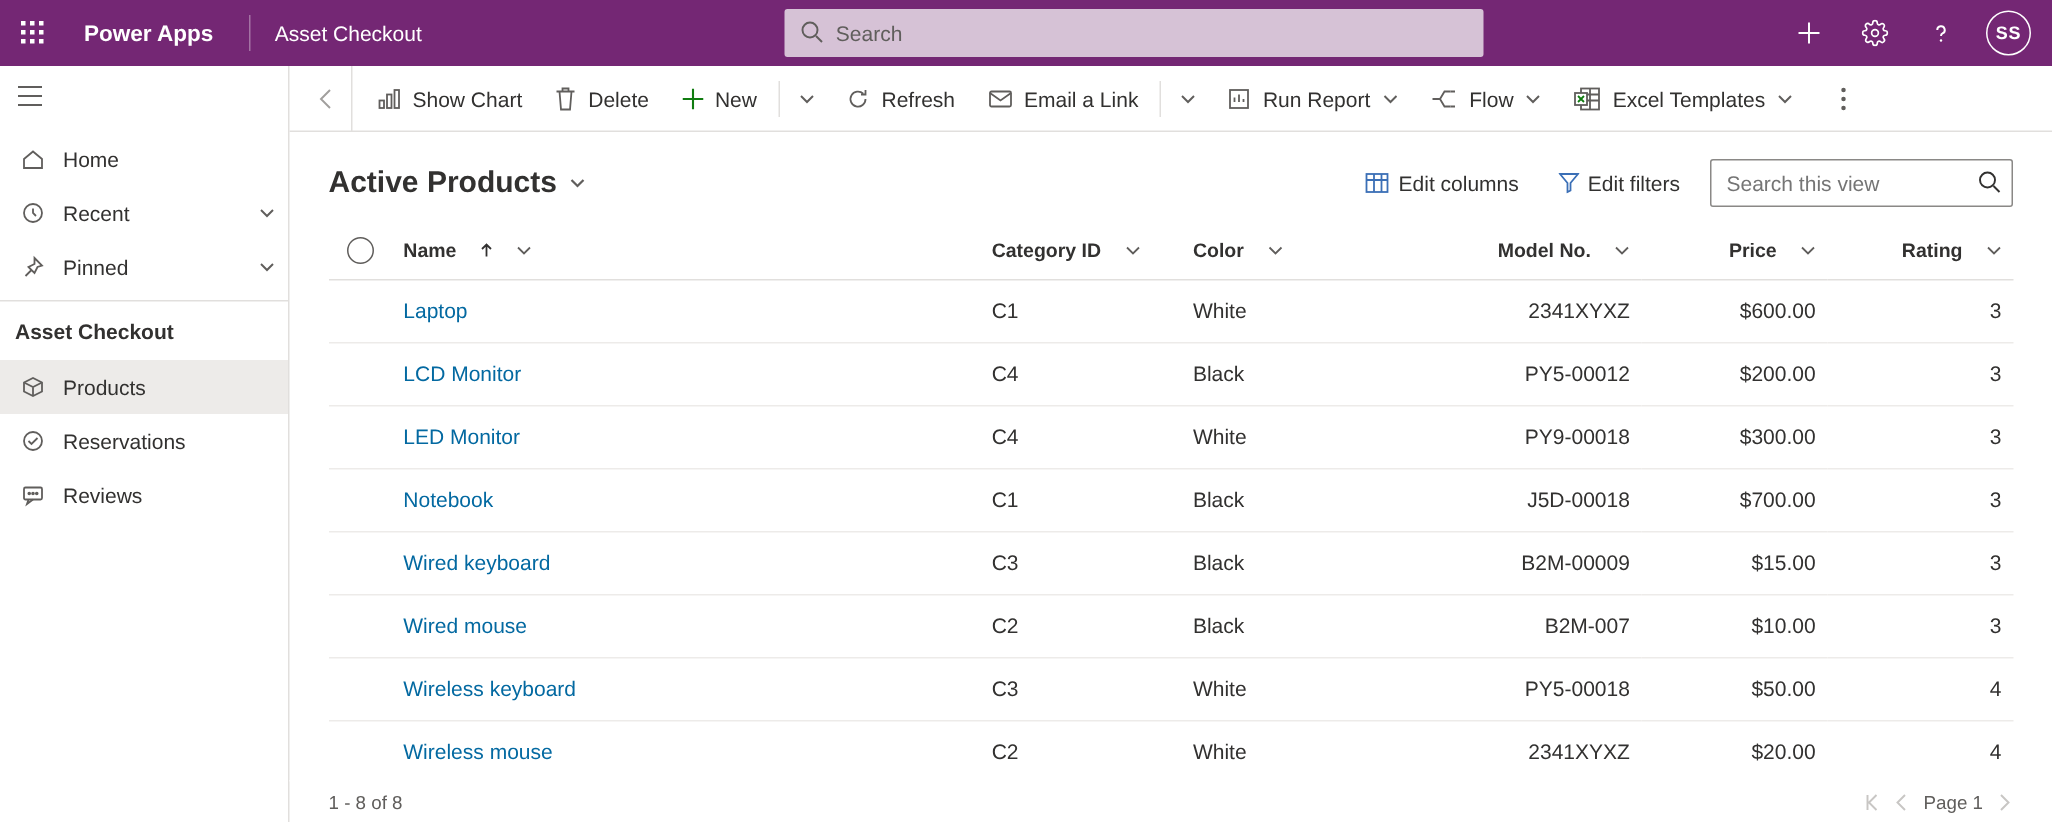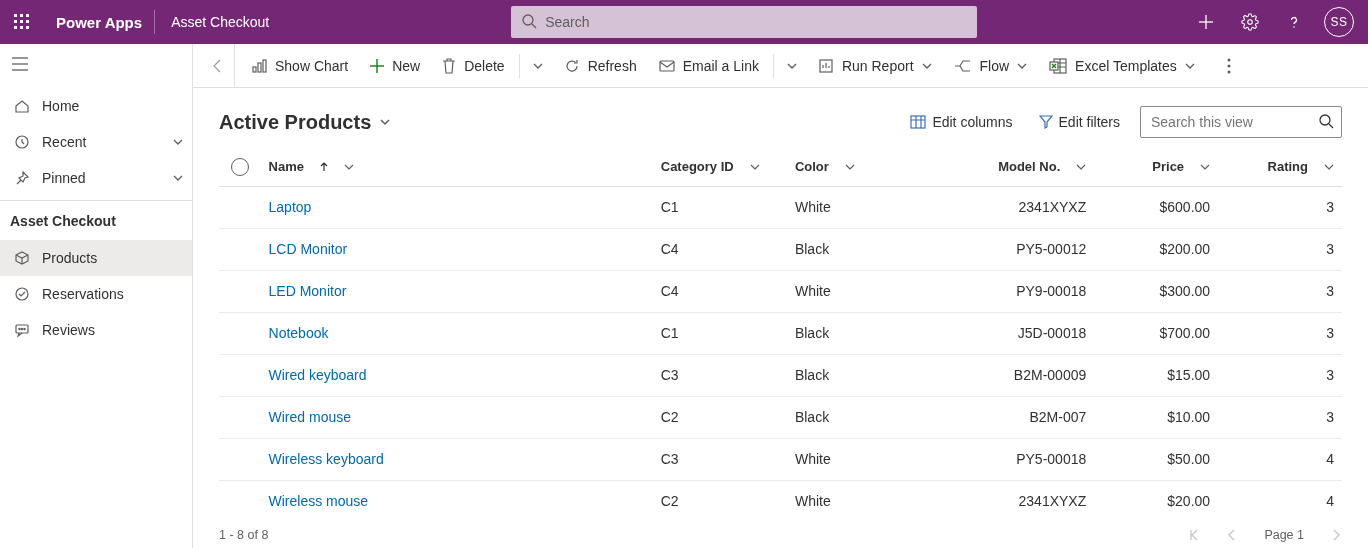--- a/index.html
+++ b/index.html
@@ -9,35 +9,35 @@
   .topbar {
     height: 44px;
     background: #742774;
     display: flex;
     align-items: center;
     color: #fff;
     padding: 0 8px 0 0;
     gap: 12px;
   }
   .topbar .waffle { width: 44px; height: 44px; display:flex; align-items:center; justify-content:center; cursor:pointer; }
-  .topbar .brand { font-weight: 600; font-size: 15px; padding-right: 12px; border-right: 1px solid rgba(255,255,255,0.35); height: 24px; display:flex; align-items:center;}
+  .topbar .brand { font-weight: 600; font-size: 15px; padding-right: 24px; border-right: 1px solid rgba(255,255,255,0.35); height: 24px; display:flex; align-items:center;}
   .topbar .appname { font-size: 14px; padding-left: 4px; }
   .topbar .searchwrap { flex: 0 0 466px; margin-left: auto; margin-right: auto; position: relative; }
   .topbar .search {
     width: 100%; height: 32px; border: none; border-radius: 2px;
     background: #d6c2d6; padding-left: 34px; font-size: 14px; color: #333;
   }
   .topbar .search::placeholder { color: #605e5c; }
   .topbar .searchicon { position:absolute; left:10px; top:7px; color:#605e5c; }
   .topbar .right { margin-left: auto; display:flex; align-items:center; gap: 4px; }
   .topbar .iconbtn { width: 40px; height: 44px; display:flex; align-items:center; justify-content:center; cursor:pointer; color:#fff; }
   .topbar .avatar {
     width: 30px; height: 30px; border-radius: 50%; border:1px solid #fff;
     display:flex; align-items:center; justify-content:center;
-    font-size: 12px; letter-spacing: 0.5px; margin: 0 6px;
+    font-size: 12px; letter-spacing: 0.5px; margin: 0 6px; font-weight: bold;
   }
 
   
   .shell { display:flex; height: calc(548px - 44px); }
 
   
   .leftnav {
     width: 193px; border-right: 1px solid #e1dfdd;
     display:flex; flex-direction:column;
   }
@@ -112,21 +112,21 @@
   .selcell { display:flex; align-items:center; justify-content:center; }
   .selcircle {
     width:18px; height:18px; border:1px solid #605e5c; border-radius:50%; cursor:pointer;
   }
 
   
   .gridfoot {
     height: 28px; display:flex; align-items:center; padding: 0 26px;
     font-size:12.5px; color:#605e5c; border-top:1px solid #fff;
   }
-  .gridfoot .pager { margin-left:auto; display:flex; align-items:center; gap:26px; color:#a19f9d;text-align:center;}
+  .gridfoot .pager { margin-left:auto; display:flex; align-items:center; gap:8px; color:#a19f9d;text-align:center;}
   .gridfoot .pager .pg { color:#605e5c; }
 
   
   svg { display:block; }
 </style>
 </head>
 <body>
 
 <div class="topbar">
   <div class="waffle">
@@ -275,35 +275,35 @@
             <rect x="2" y="9" width="3" height="5"></rect>
               <rect x="7" y="5" width="3" height="9"></rect>
               <rect x="12" y="2" width="3" height="12"></rect>
           </svg>
         </span>
         <span>Show Chart</span>
       </div>
 
       <div class="cmdbtn">
         <span class="cmdicon">
+          <svg width="14" height="16" viewBox="0 0 14 16" fill="none" stroke="#605e5c" stroke-width="1.2">
+            <path d="M1 3h12M5 3V1h4v2M3 3l1 12h6l1-12"></path>
+          </svg>
+        </span>
+        <span>Delete</span>
+      </div>
+
+      <div class="cmdbtn">
+        <span class="cmdicon">
           <svg width="14" height="14" viewBox="0 0 14 14" stroke="#107c10" stroke-width="1.4">
               <line x1="7" y1="0" x2="7" y2="14"></line>
               <line x1="0" y1="7" x2="14" y2="7"></line>
             </svg>
         </span>
         <span>New</span>
-      </div>
-
-      <div class="cmdbtn">
-        <span class="cmdicon">
-          <svg width="14" height="16" viewBox="0 0 14 16" fill="none" stroke="#605e5c" stroke-width="1.2">
-            <path d="M1 3h12M5 3V1h4v2M3 3l1 12h6l1-12"></path>
-          </svg>
-        </span>
-        <span>Delete</span>
       </div>
       <div class="cmdsep"></div>
       <div class="cmddrop">
         <svg width="10" height="10" viewBox="0 0 10 10" fill="none" stroke="#605e5c" stroke-width="1.3">
             <path d="M1 3l4 4 4-4"></path>
           </svg>
       </div>
 
       <div class="cmdbtn">
         <span class="cmdicon">

